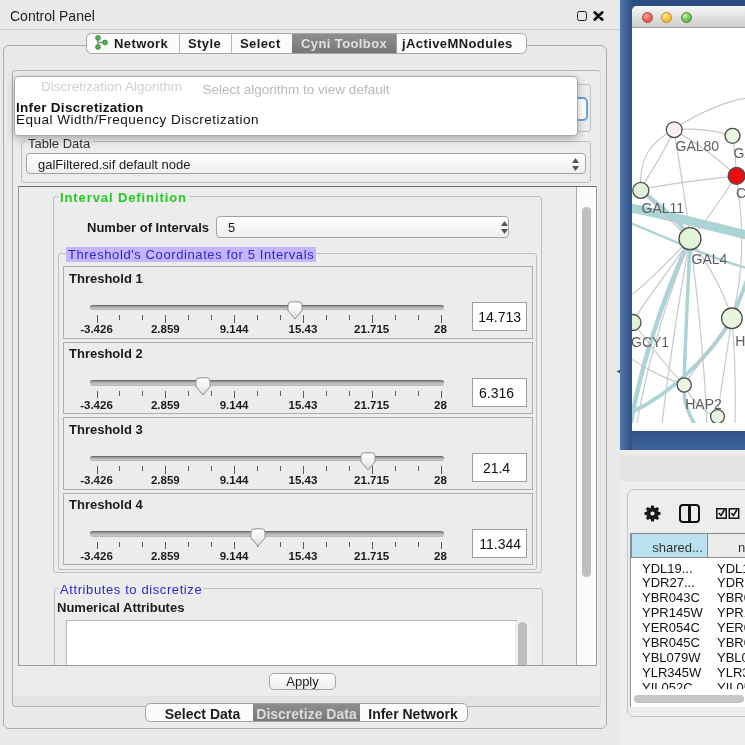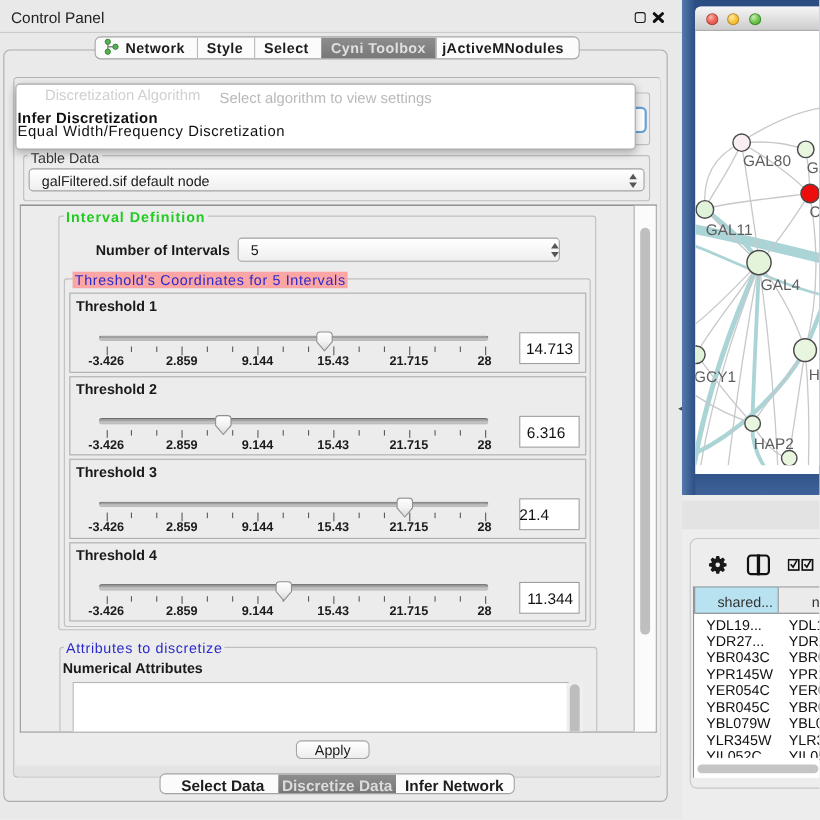--- a/index.html
+++ b/index.html
@@ -69,21 +69,21 @@
 <div class="lbl" style="left:87px;top:220px;font-size:13px;font-weight:bold;color:#1a1a1a;">Number of Intervals</div>
 
 <div class="abs" style="left:216px;top:216px;width:293px;height:21.5px;background:linear-gradient(#FFFFFF,#EFEFEF);border:1px solid #A3A3A3;border-radius:4px;"></div>
 <div class="lbl" style="left:228px;top:220px;font-size:13px;color:#1a1a1a;">5</div>
 <svg class="abs" style="left:500px;top:220px;" width="9" height="15" viewBox="0 0 9 15">
   <path d="M4.5 1 L8 6 L1 6 Z" fill="#555"></path>
     <path d="M4.5 14 L8 9 L1 9 Z" fill="#555"></path>
 </svg>
 
 <div class="abs" style="left:58px;top:253px;width:479px;height:317px;border:1px solid #BFBFBF;border-radius:3px;"></div>
-<div class="lbl" style="left:66px;top:247px;font-size:13px;letter-spacing:0.6px;color:#2A2ACB;background:#fca5a5;padding:0 2px;">Threshold's Coordinates for 5 Intervals</div>
+<div class="lbl" style="left:66px;top:247px;font-size:13px;letter-spacing:0.6px;color:#2A2ACB;background:#c4b5fd;padding:0 2px;">Threshold's Coordinates for 5 Intervals</div>
 
 <div class="abs" style="left:63px;top:266px;width:470px;height:72.5px;background:#ECECEC;border:1px solid #ADADAD;"></div>
 <div class="lbl" style="left:69px;top:270.5px;font-size:13px;font-weight:bold;color:#1a1a1a;">Threshold 1</div>
 <div class="abs" style="left:90px;top:304.5px;width:354px;height:5.5px;border-radius:2.75px;background:linear-gradient(#898989,#C6C6C6 55%,#B5B5B5);border-top:1px solid #6F6F6F;"></div>
 <div class="abs" style="left:96.5px;top:315px;width:1px;height:7.5px;background:#5a5a5a;"></div>
 <div class="abs" style="left:119.43333333333334px;top:315px;width:1px;height:5px;background:#5a5a5a;"></div>
 <div class="abs" style="left:142.36666666666667px;top:315px;width:1px;height:5px;background:#5a5a5a;"></div>
 <div class="abs" style="left:165.3px;top:315px;width:1px;height:7.5px;background:#5a5a5a;"></div>
 <div class="abs" style="left:188.23333333333335px;top:315px;width:1px;height:5px;background:#5a5a5a;"></div>
 <div class="abs" style="left:211.16666666666669px;top:315px;width:1px;height:5px;background:#5a5a5a;"></div>
@@ -181,21 +181,21 @@
     <path d="M1 4 Q1 0.8 4.2 0.8 L11.8 0.8 Q15 0.8 15 4 L15 9.8 L8 18 L1 9.8 Z" fill="url(#g2)" stroke="#8F8F8F" stroke-width="1"></path>
     <defs>
       <linearGradient id="g2" x1="0" y1="0" x2="0" y2="1">
         <stop offset="0" stop-color="#FFFFFF"></stop>
         <stop offset="0.5" stop-color="#F2F2F2"></stop>
         <stop offset="1" stop-color="#D8D8D8"></stop>
       </linearGradient>
     </defs>
   </svg>
 <div class="abs" style="left:472px;top:453px;width:55px;height:29px;background:#fff;border:1px solid #9E9E9E;"></div>
-<div class="lbl" style="left:472px;top:460px;width:49px;text-align:left;font-size:14px;color:#111;">21.4</div>
+<div class="lbl" style="left:472px;top:460px;width:49px;text-align:center;font-size:14px;color:#111;">21.4</div>
 <div class="abs" style="left:63px;top:492.5px;width:470px;height:72.5px;background:#ECECEC;border:1px solid #ADADAD;"></div>
 <div class="lbl" style="left:69px;top:497px;font-size:13px;font-weight:bold;color:#1a1a1a;">Threshold 4</div>
 <div class="abs" style="left:90px;top:531px;width:354px;height:5.5px;border-radius:2.75px;background:linear-gradient(#898989,#C6C6C6 55%,#B5B5B5);border-top:1px solid #6F6F6F;"></div>
 <div class="abs" style="left:96.5px;top:541.5px;width:1px;height:7.5px;background:#5a5a5a;"></div>
 <div class="abs" style="left:119.43333333333334px;top:541.5px;width:1px;height:5px;background:#5a5a5a;"></div>
 <div class="abs" style="left:142.36666666666667px;top:541.5px;width:1px;height:5px;background:#5a5a5a;"></div>
 <div class="abs" style="left:165.3px;top:541.5px;width:1px;height:7.5px;background:#5a5a5a;"></div>
 <div class="abs" style="left:188.23333333333335px;top:541.5px;width:1px;height:5px;background:#5a5a5a;"></div>
 <div class="abs" style="left:211.16666666666669px;top:541.5px;width:1px;height:5px;background:#5a5a5a;"></div>
 <div class="abs" style="left:234.1px;top:541.5px;width:1px;height:7.5px;background:#5a5a5a;"></div>
@@ -240,21 +240,21 @@
 <div class="lbl" style="left:269px;top:674px;width:67px;text-align:center;font-size:13px;color:#1a1a1a;">Apply</div>
 
 <div class="abs" style="left:145px;top:703px;width:323px;height:19px;background:#FBFBFB;border:1px solid #A3A3A3;border-radius:5.5px;overflow:hidden;">
   <div class="abs" style="left:106.5px;top:0;width:107px;height:19px;background:linear-gradient(#8e8e8e,#757575);"></div>
 </div>
 <div class="lbl" style="left:149px;top:705.5px;width:107px;text-align:center;font-size:14px;font-weight:bold;color:#1c1c1c;">Select Data</div>
 <div class="lbl" style="left:253px;top:705.5px;width:107px;text-align:center;font-size:14px;font-weight:bold;color:#DCDCDC;">Discretize Data</div>
 <div class="lbl" style="left:358px;top:705.5px;width:110px;text-align:center;font-size:14px;font-weight:bold;color:#1c1c1c;">Infer Network</div>
 
 <div class="abs" style="left:14px;top:76px;width:564px;height:60px;background:#fff;border:1px solid #A9A9A9;border-radius:4px;box-shadow:0 3px 8px rgba(0,0,0,0.28);"></div>
-<div class="lbl" style="left:14px;top:82px;width:564px;text-align:center;font-size:13.5px;color:#B9B9B9;">Select algorithm to view settings</div>
+<div class="lbl" style="left:14px;top:82px;width:564px;text-align:center;font-size:13.5px;color:#B9B9B9;">Select algorithm to view default</div>
 <div class="lbl" style="left:16px;top:100px;font-size:13.5px;letter-spacing:0.3px;font-weight:bold;color:#111;">Infer Discretization</div>
 <div class="lbl" style="left:16px;top:111.5px;font-size:13.5px;letter-spacing:0.5px;color:#111;">Equal Width/Frequency Discretization</div>
 <div class="lbl" style="left:41px;top:78.5px;font-size:13.5px;color:#D0D0D0;">Discretization Algorithm</div>
 
 <svg class="abs" style="left:615.5px;top:368.5px;" width="5" height="5" viewBox="0 0 5 5">
     <path d="M4.5 0.5 L0.5 2.6 L4.5 4.6 Z" fill="#4a4a4a"></path>
   </svg>
 
 <div class="abs" style="left:620px;top:0;width:125px;height:450px;background:linear-gradient(to right,#5479ad 0%,#3f6397 5%,#2b4d82 10%,#2b4d82 100%);"></div>
 <div class="abs" style="left:632px;top:423px;width:113px;height:27px;background:linear-gradient(#2b4e84,#3f649a);"></div>

